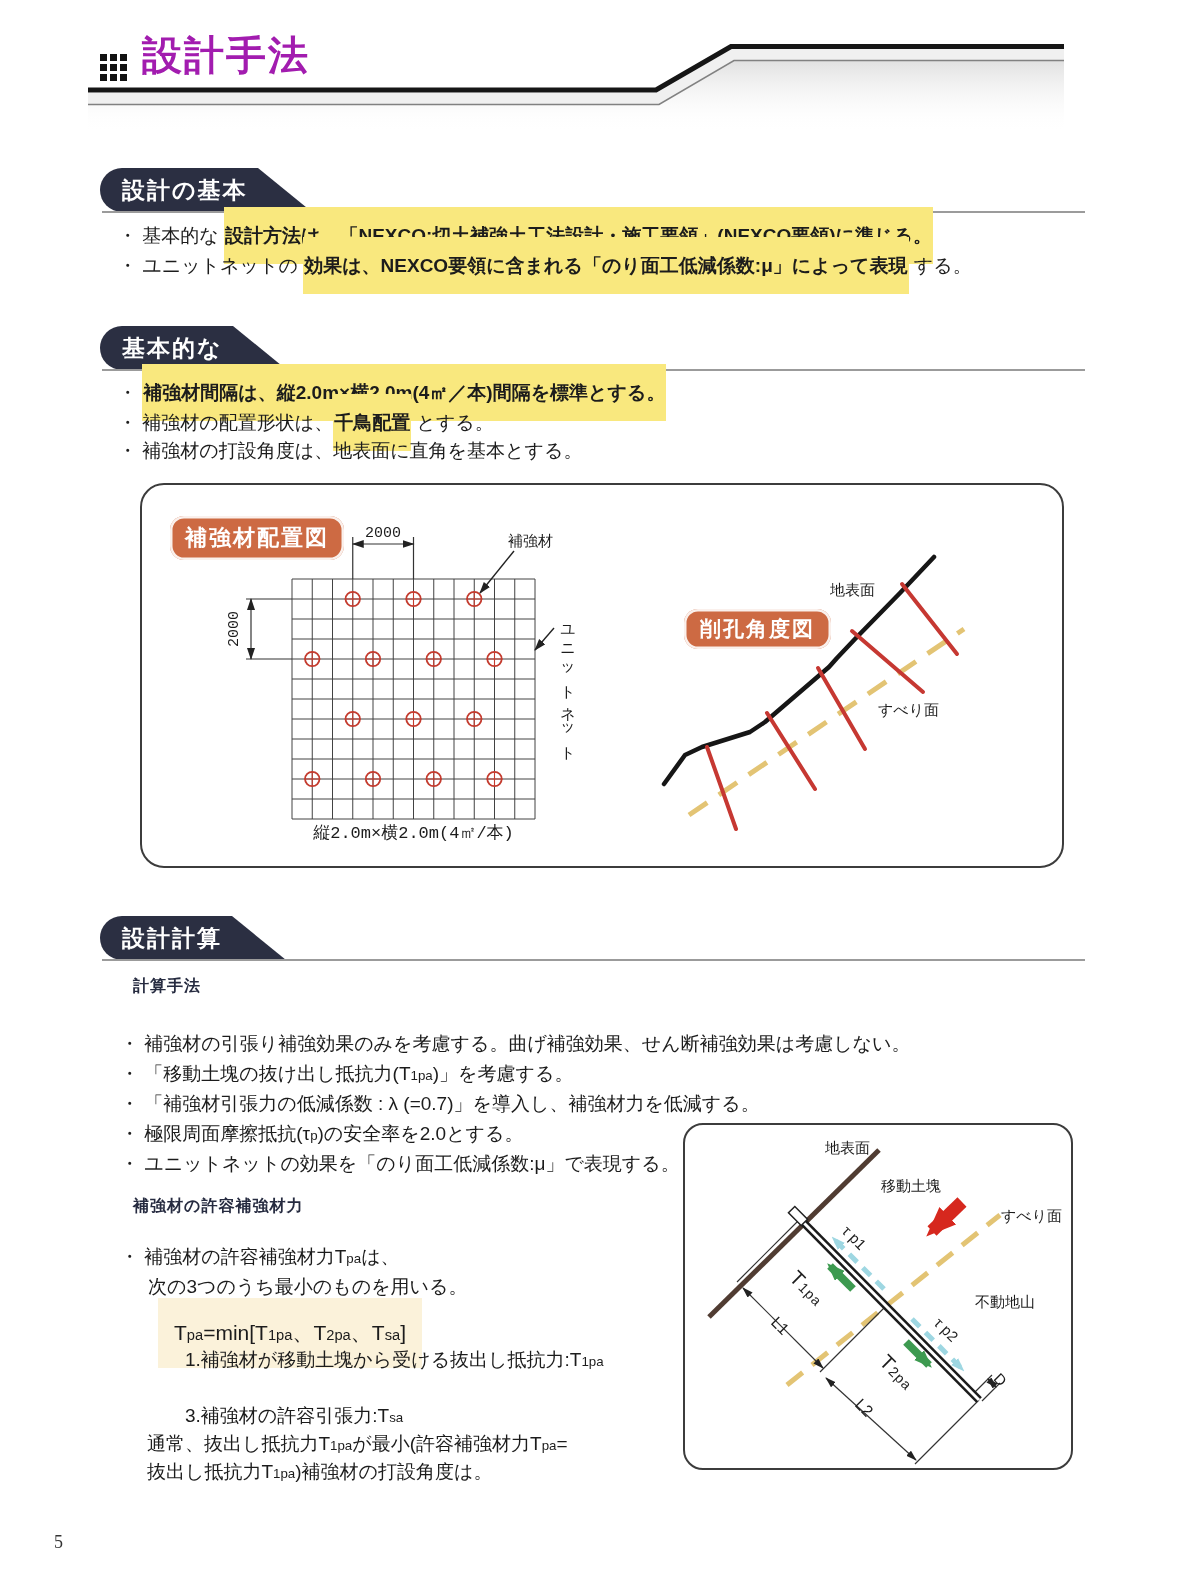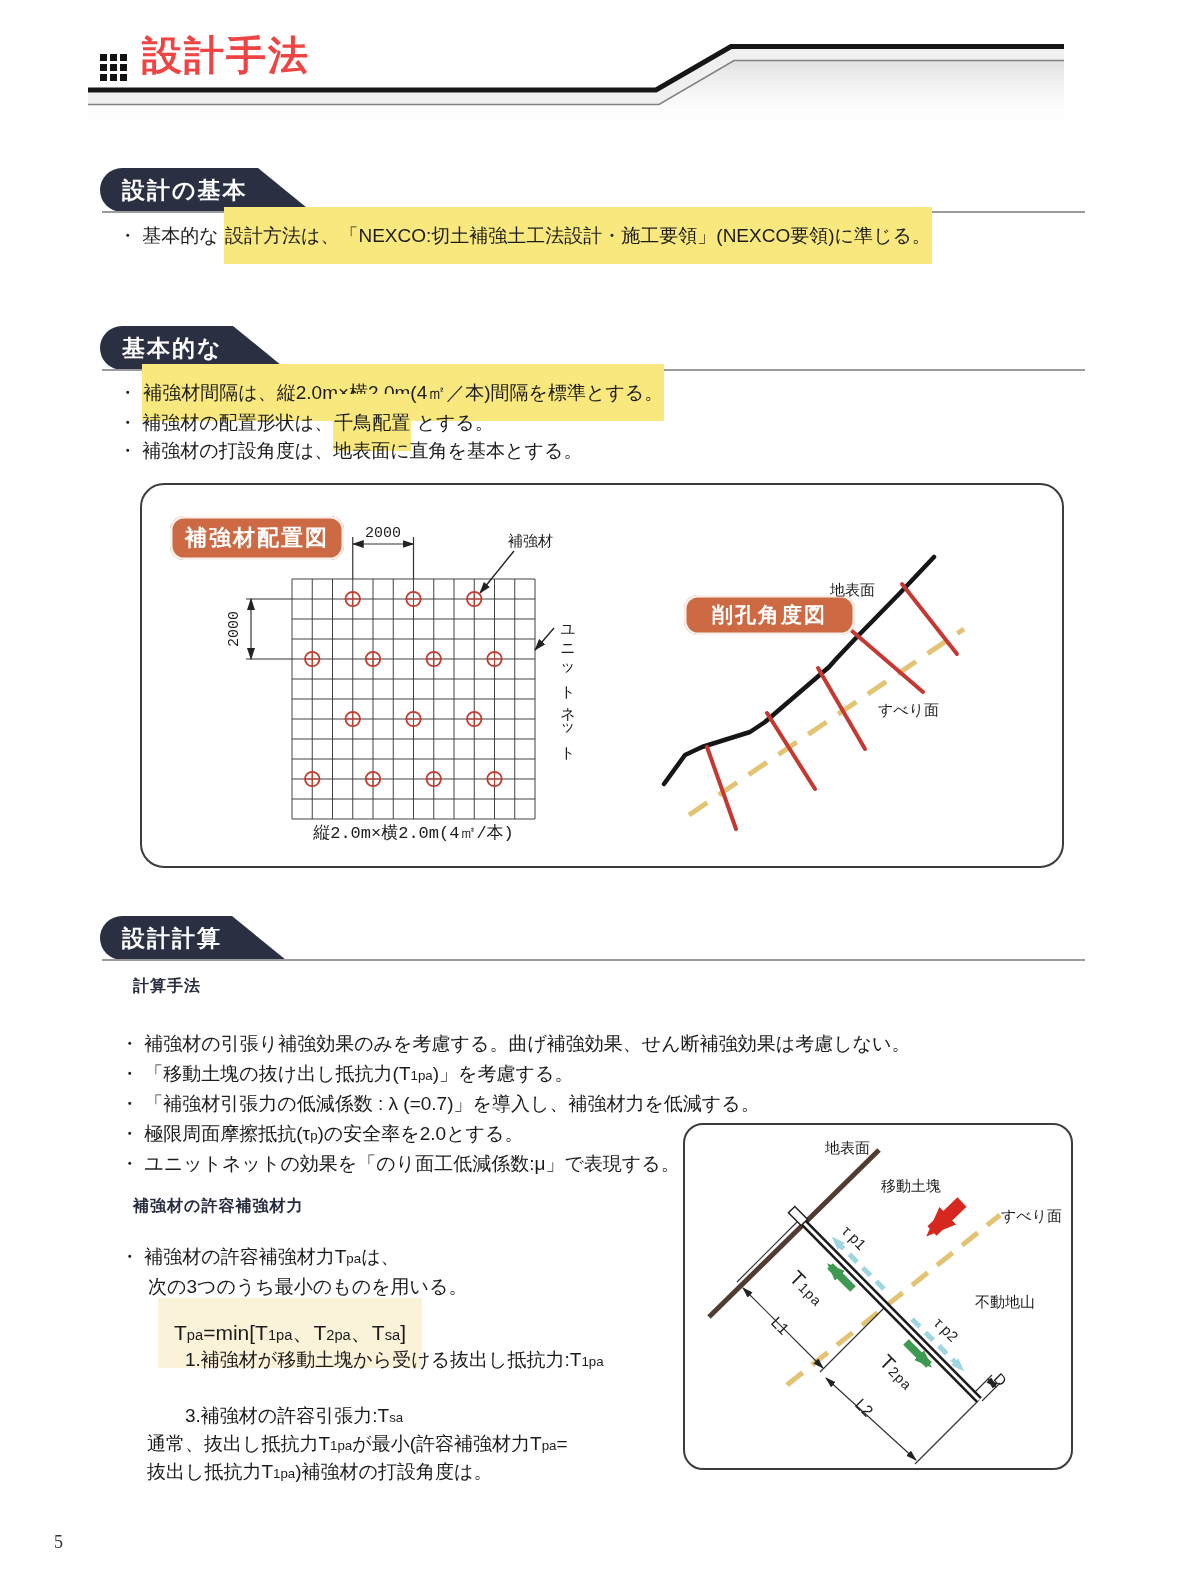--- a/index.html
+++ b/index.html
@@ -7,36 +7,36 @@
   .page {
     position:relative; width:1184px; height:1578px; background:#ffffff;
     font-family:"Liberation Sans", sans-serif; color:#1c1c1c; overflow:hidden;
   }
 
   
   .hdr-icon { position:absolute; left:100px; top:54px; width:28px; height:27px;
     display:grid; grid-template-columns:repeat(3,7px); grid-template-rows:repeat(3,7px); gap:3px; }
   .hdr-icon div { background:#121212; }
   .hdr-title { position:absolute; left:142px; top:28px; font-size:40px; font-weight:800;
-    color:#ef4444; letter-spacing:2px;text-align:center; }
+    color:#a21caf; letter-spacing:2px;text-align:center; }
   .band-svg { position:absolute; left:0; top:0; }
 
   
   .sec-head { position:absolute; left:100px; width:985px; height:44px; }
   .sec-head::after { content:""; position:absolute; left:2px; right:0; bottom:-1px;
     height:2px; background:#9b9b9b; }
   .badge-row { position:absolute; left:0; top:0; display:flex; }
   .badge-text { background:#2b2f42; color:#fff; font-size:23px; font-weight:700;
     height:44px; line-height:44px; padding:0 10px 0 22px; border-radius:22px 0 0 22px;
     letter-spacing:2px; white-space:nowrap; }
   .badge-slope { width:0; height:0; border-bottom:44px solid #2b2f42; border-right:54px solid transparent; }
 
   
   .tline { position:absolute; font-size:19px; line-height:28px; color:#1c1c1c; white-space:nowrap; }
-  .tline .hl { background:#f9e87e; padding:18px 1px; }
+  .tline .hl { background:#f9e87e; padding:18px 1px;font-weight:bold; }
   .sub { font-size:0.7em; }
   .sub-title { position:absolute; font-size:16px; font-weight:800; color:#262b40;
     letter-spacing:1px; white-space:nowrap; }
   .formula-box { position:absolute; background:#fbf2da; padding:21px 16px; font-size:21px;
     color:#1c1c1c; white-space:nowrap; }
 
   
   .fig-box { position:absolute; border:2px solid #3c3c3c; border-radius:24px; background:#fff; }
   .fig-svg { position:absolute; left:0; top:0; }
   .obadge { position:absolute; background:#cd6a43; color:#fff; font-weight:700;
@@ -82,20 +82,21 @@
     <path d="M88 104.5 L659 104.5 L734 60.5 L1064 60.5" fill="none" stroke="#818181" stroke-width="1.6"></path>
   </svg>
 
   <div class="sec-head" style="top:168px;">
     <div class="badge-row">
       <div class="badge-text">設計の基本</div>
       <div class="badge-slope"></div>
     </div>
   </div>
   <div class="tline" style="left:118px; top:222px;"><span>・ 基本的な </span><span class="hl">設計方法は、「NEXCO:切土補強土工法設計・施工要領」(NEXCO要領)に準じる。</span></div>
+  <div class="tline" style="left:118px; top:252px;"><span>・ ユニットネットの </span><span class="hl">効果は、NEXCO要領に含まれる「のり面工低減係数:μ」によって表現</span><span> する。</span></div>
 
   <div class="sec-head" style="top:326px;">
     <div class="badge-row">
       <div class="badge-text">基本的な</div>
       <div class="badge-slope"></div>
     </div>
   </div>
   <div class="tline" style="left:118px; top:379px;"><span>・ </span><span class="hl">補強材間隔は、縦2.0m×横2.0m(4㎡／本)間隔を標準とする。</span></div>
   <div class="tline" style="left:118px; top:409px;"><span>・ 補強材の配置形状は、</span><span class="hl">千鳥配置</span><span> とする。</span></div>
   <div class="tline" style="left:118px; top:437px;"><span>・ 補強材の打設角度は、地表面に直角を基本とする。</span></div>
@@ -150,21 +151,21 @@
       </g>
     </svg>
 
     <div class="obadge" style="left:28px; top:31px;">補強材配置図</div>
     <div class="fdim" style="left:205px; top:40px; width:72px;">2000</div>
     <div class="fdim vert-btt" style="left:84px; top:114px; height:60px; width:18px;">2000</div>
     <div class="flabel" style="left:366px; top:47px;">補強材</div>
     <div class="flabel vert-rl" style="left:414px; top:130px;">ユニットネット</div>
     <div class="caption" style="left:150px; top:336px; width:243px;">縦2.0m×横2.0m(4㎡/本)</div>
 
-    <div class="obadge" style="left:542px; top:110px; font-size:21px; padding:6px 28px;">削孔角度図</div>
+    <div class="obadge" style="left:542px; top:124px; font-size:21px; padding:6px 16px;">削孔角度図</div>
     <div class="flabel" style="left:688px; top:96px;">地表面</div>
     <div class="flabel" style="left:736px; top:216px;">すべり面</div>
   </div>
 
   <div class="sec-head" style="top:916px;">
     <div class="badge-row">
       <div class="badge-text">設計計算</div>
       <div class="badge-slope"></div>
     </div>
   </div>

